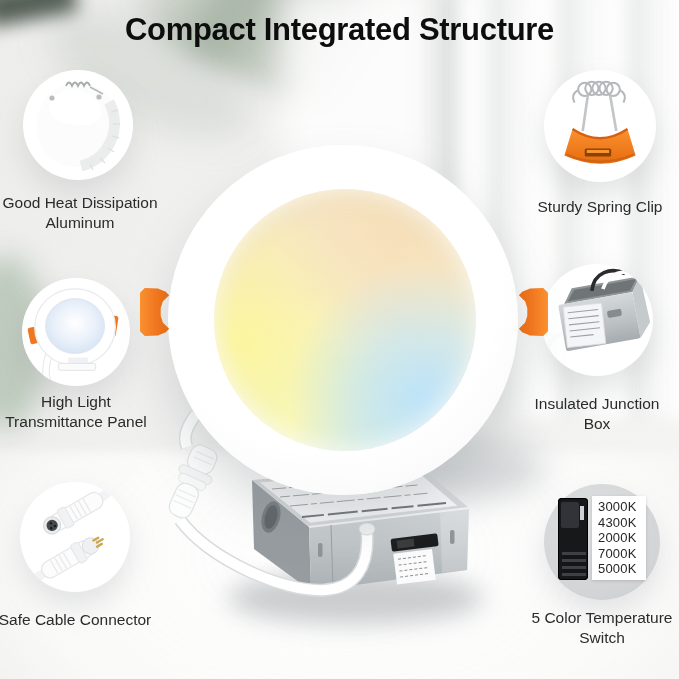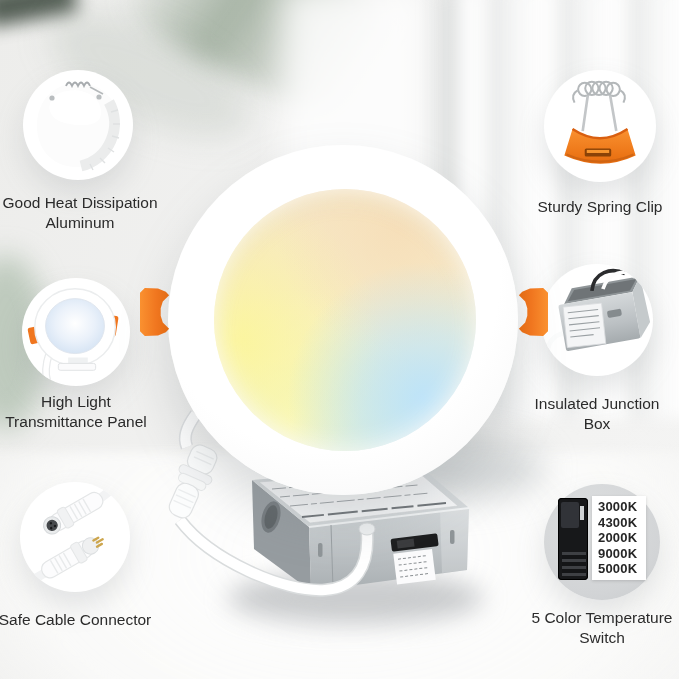--- a/index.html
+++ b/index.html
@@ -41,21 +41,21 @@
   .lab-r1{left:510px;top:197px;width:180px;}
   .lab-r2{left:507px;top:394px;width:180px;}
   .lab-r3{left:512px;top:608px;width:180px;}
   
   .switch-device{left:558px;top:498px;width:30px;height:82px;border-radius:4px;background:#17181a;box-shadow:inset 0 0 0 1px #000;}
   .switch-device:before{content:"";position:absolute;left:3px;top:4px;width:18px;height:26px;background:#313338;border-radius:2px;}
   .switch-device:after{content:"";position:absolute;left:22px;top:8px;width:4px;height:14px;background:#cfd2d4;}
   .switch-ribs{left:562px;top:552px;width:24px;height:24px;background:repeating-linear-gradient(180deg,#3e4044 0 3px,#141517 3px 7px);}
   .temp-card{left:592px;top:496px;width:54px;height:84px;background:#fff;box-shadow:0 1px 3px rgba(0,0,0,.15);
     display:flex;flex-direction:column;justify-content:center;padding-left:6px;box-sizing:border-box;}
-  .temp-card span{display:block;font-size:13px;line-height:15.6px;color:#262626;font-weight:700;letter-spacing:.2px;}
+  .temp-card span{display:block;font-size:13px;line-height:15.6px;color:#262626;font-weight:400;letter-spacing:.2px;}
   
   .light-ring{left:168px;top:145px;width:350px;height:350px;border-radius:50%;
     background:radial-gradient(circle at 45% 38%,#ffffff 60%,#fbfbfb 74%,#eef0f0 92%,#e1e3e4 100%);
     box-shadow:0 26px 48px rgba(130,136,140,.28);}
   .light-panel{left:214px;top:189px;width:262px;height:262px;border-radius:50%;
     background:
       radial-gradient(circle at 80% 80%,rgba(188,227,250,.95) 0%,rgba(188,227,250,.55) 22%,rgba(188,227,250,0) 46%),
       radial-gradient(circle at 70% 16%,rgba(246,221,183,.8) 0%,rgba(246,221,183,0) 42%),
       radial-gradient(circle at 8% 58%,rgba(252,246,150,.85) 0%,rgba(252,246,150,0) 52%),
       radial-gradient(circle at 30% 88%,rgba(252,249,190,.9) 0%,rgba(252,249,190,0) 45%),
@@ -74,20 +74,21 @@
 
   <div class="abs bg-corner-dark"></div>
   <div class="abs bg-streak"></div>
   <div class="abs bg-streak2"></div>
   <div class="abs bg-left-blob"></div>
   <div class="abs bg-pillar"></div>
   <div class="abs bg-band-gap"></div>
   <div class="abs bg-curtain"></div>
   <div class="abs bg-floor"></div>
 
+  <div class="abs title">Compact Integrated Structure</div>
 
   <div class="abs circle c-l1">
     <svg viewBox="0 0 110 110">
       <path d="M55 13 C81 13 97 33 96 56 C95 81 77 98 51 97 C29 96 13 78 14 54 C15 30 31 13 55 13 Z" fill="#fcfcfc"></path>
       <path d="M86 32 A44 44 0 0 1 58 96" stroke="#ebecec" stroke-width="11" fill="none"></path>
       <g stroke="#dfe1e2" stroke-width="1.4">
         <line x1="88" y1="42" x2="95" y2="40"></line>
           <line x1="90" y1="54" x2="97" y2="54"></line>
         <line x1="89" y1="66" x2="96" y2="68"></line>
           <line x1="85" y1="78" x2="91" y2="82"></line>
@@ -217,21 +218,21 @@
     </svg>
   </div>
 
   <div class="abs circle c-r3"></div>
   <div class="abs switch-device"></div>
   <div class="abs switch-ribs"></div>
   <div class="abs temp-card">
     <span>3000K</span>
     <span>4300K</span>
     <span>2000K</span>
-    <span>9000K</span>
+    <span>7000K</span>
     <span>5000K</span>
   </div>
 
   <div class="abs shadow-light"></div>
   <div class="abs shadow-box"></div>
 
   <svg class="abs" style="left:0;top:0;" width="679" height="679" viewBox="0 0 679 679">
     <defs>
       <linearGradient id="boxFront" x1="0" y1="0" x2="0" y2="1">
         <stop offset="0%" stop-color="#d3d7d9"></stop>

